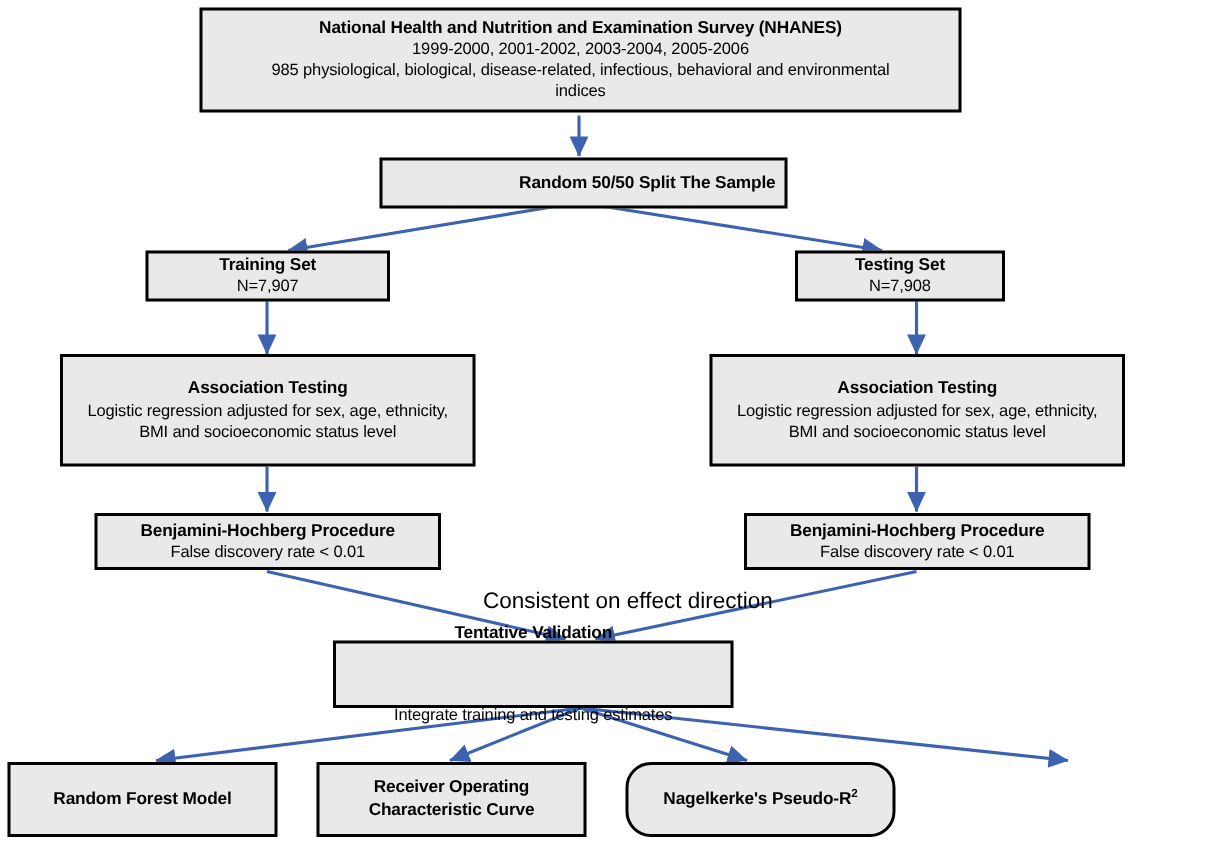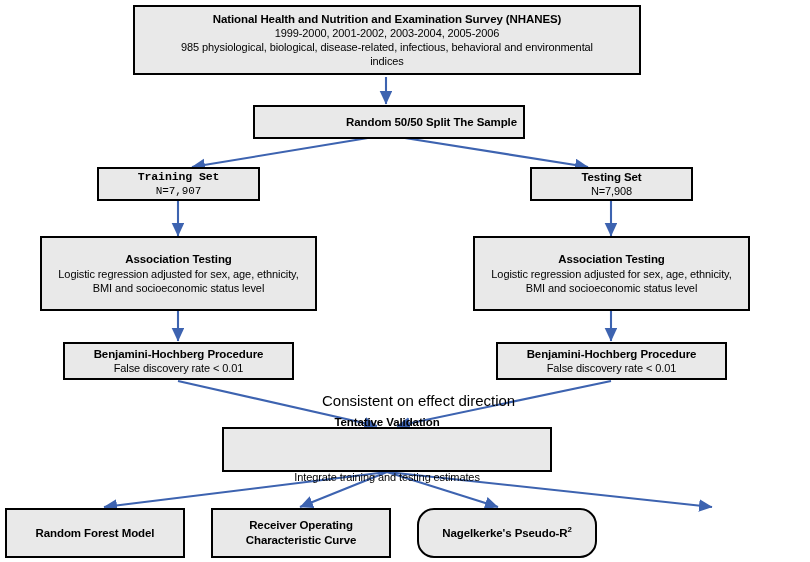--- a/index.html
+++ b/index.html
@@ -80,26 +80,26 @@
     <div class="t-bold">National Health and Nutrition and Examination Survey (NHANES)</div>
     <div class="t-reg">1999-2000, 2001-2002, 2003-2004, 2005-2006</div>
     <div class="t-reg">985  physiological, biological, disease-related, infectious, behavioral and environmental</div>
     <div class="t-reg">indices</div>
   </div>
 
   <div class="node" style="left:253px;top:105px;width:272px;height:30px;align-items:flex-end;">
     <div class="t-bold">Random 50/50 Split The Sample</div>
   </div>
 
-  <div class="node" style="left:97px;top:167px;width:163px;height:33px;font-family:Liberation Mono, monospace;">
+  <div class="node" style="left:97px;top:167px;width:163px;height:33px;">
     <div class="t-bold">Training Set</div>
     <div class="t-reg">N=7,907</div>
   </div>
 
-  <div class="node" style="left:530px;top:167px;width:163px;height:33px;">
+  <div class="node" style="left:530px;top:167px;width:140px;height:33px;">
     <div class="t-bold">Testing Set</div>
     <div class="t-reg">N=7,908</div>
   </div>
 
   <div class="node" style="left:40px;top:236px;width:277px;height:75px;">
     <div class="t-bold">Association Testing</div>
     <div class="t-reg">Logistic regression adjusted for sex, age, ethnicity,</div>
     <div class="t-reg">BMI and socioeconomic status level</div>
   </div>
 
@@ -114,21 +114,21 @@
     <div class="t-reg">False discovery rate &lt; 0.01</div>
   </div>
 
   <div class="node" style="left:496px;top:342px;width:231px;height:38px;">
     <div class="t-bold">Benjamini-Hochberg Procedure</div>
     <div class="t-reg">False discovery rate &lt; 0.01</div>
   </div>
 
   <div class="caption" style="left:322px;top:392px;">Consistent on effect direction</div>
 
-  <div class="node" style="left:222px;top:427px;width:330px;height:45px;gap:41px;">
+  <div class="node" style="left:222px;top:427px;width:267px;height:45px;gap:41px;">
     <div class="t-bold">Tentative Validation</div>
     <div class="t-reg">Integrate training and testing estimates</div>
   </div>
 
   <div class="node" style="left:5px;top:508px;width:180px;height:50px;">
     <div class="t-bold">Random Forest Model</div>
   </div>
 
   <div class="node" style="left:211px;top:508px;width:180px;height:50px;">
     <div class="t-bold">Receiver Operating</div>

